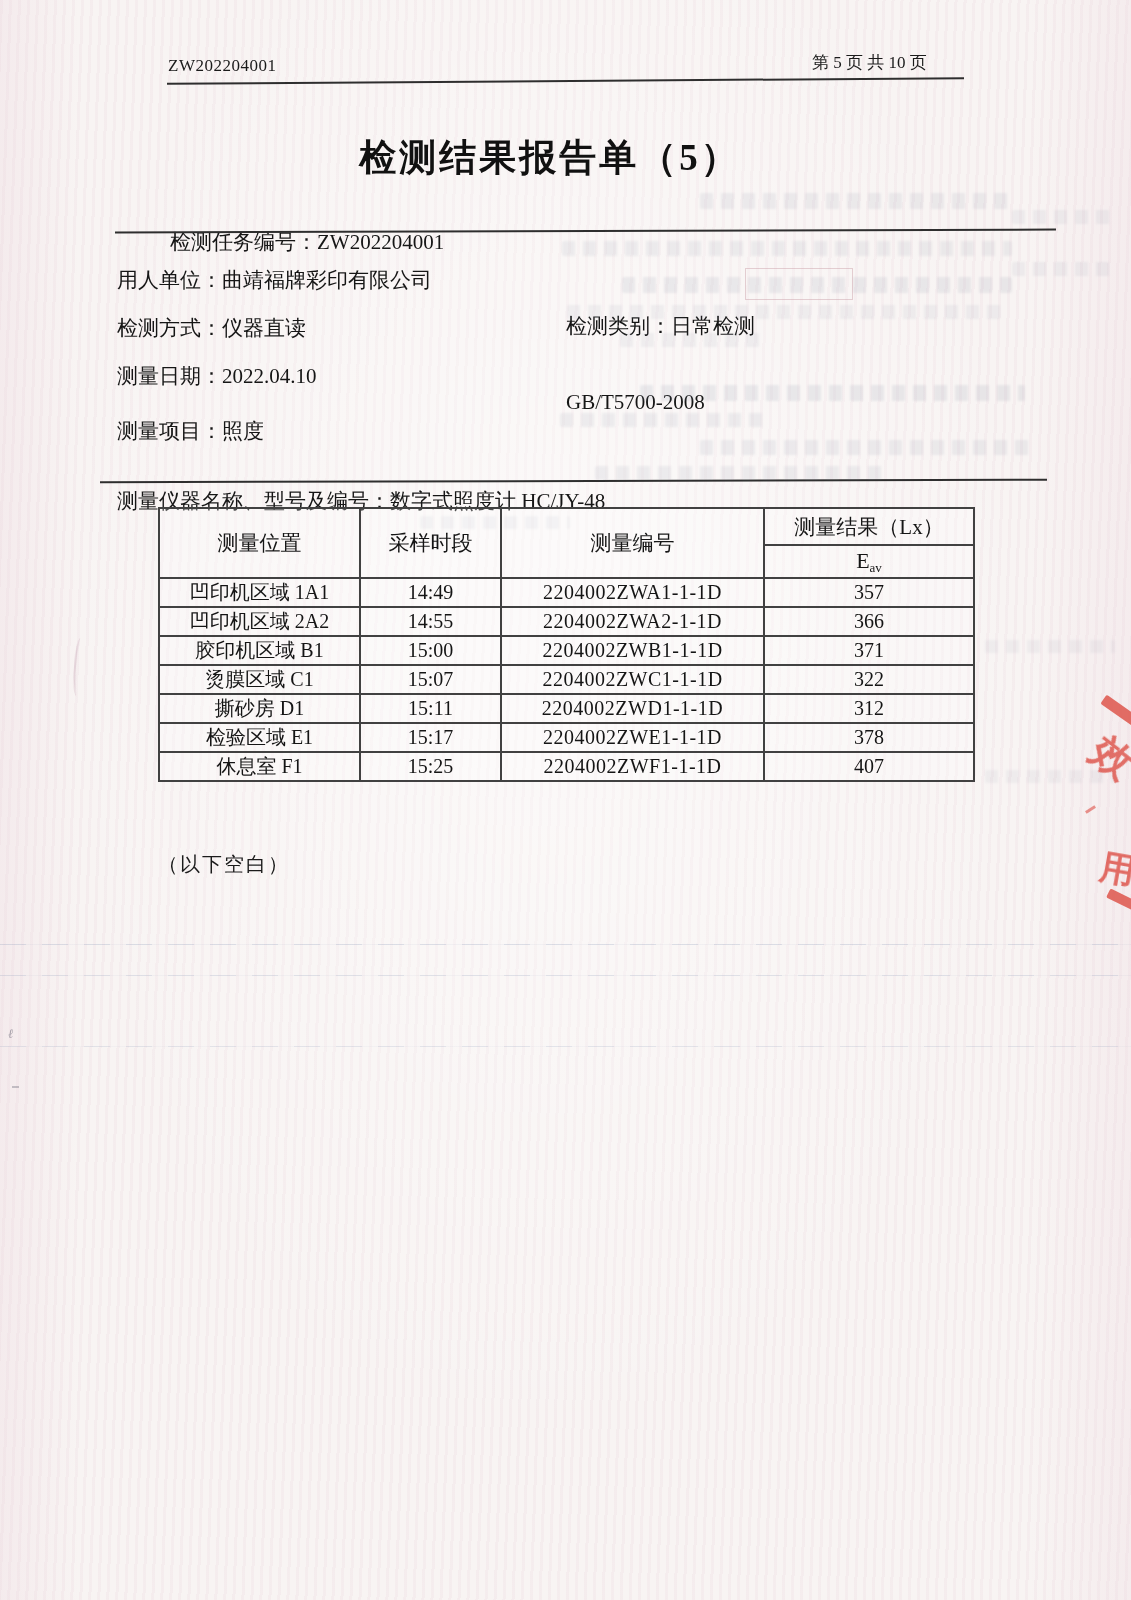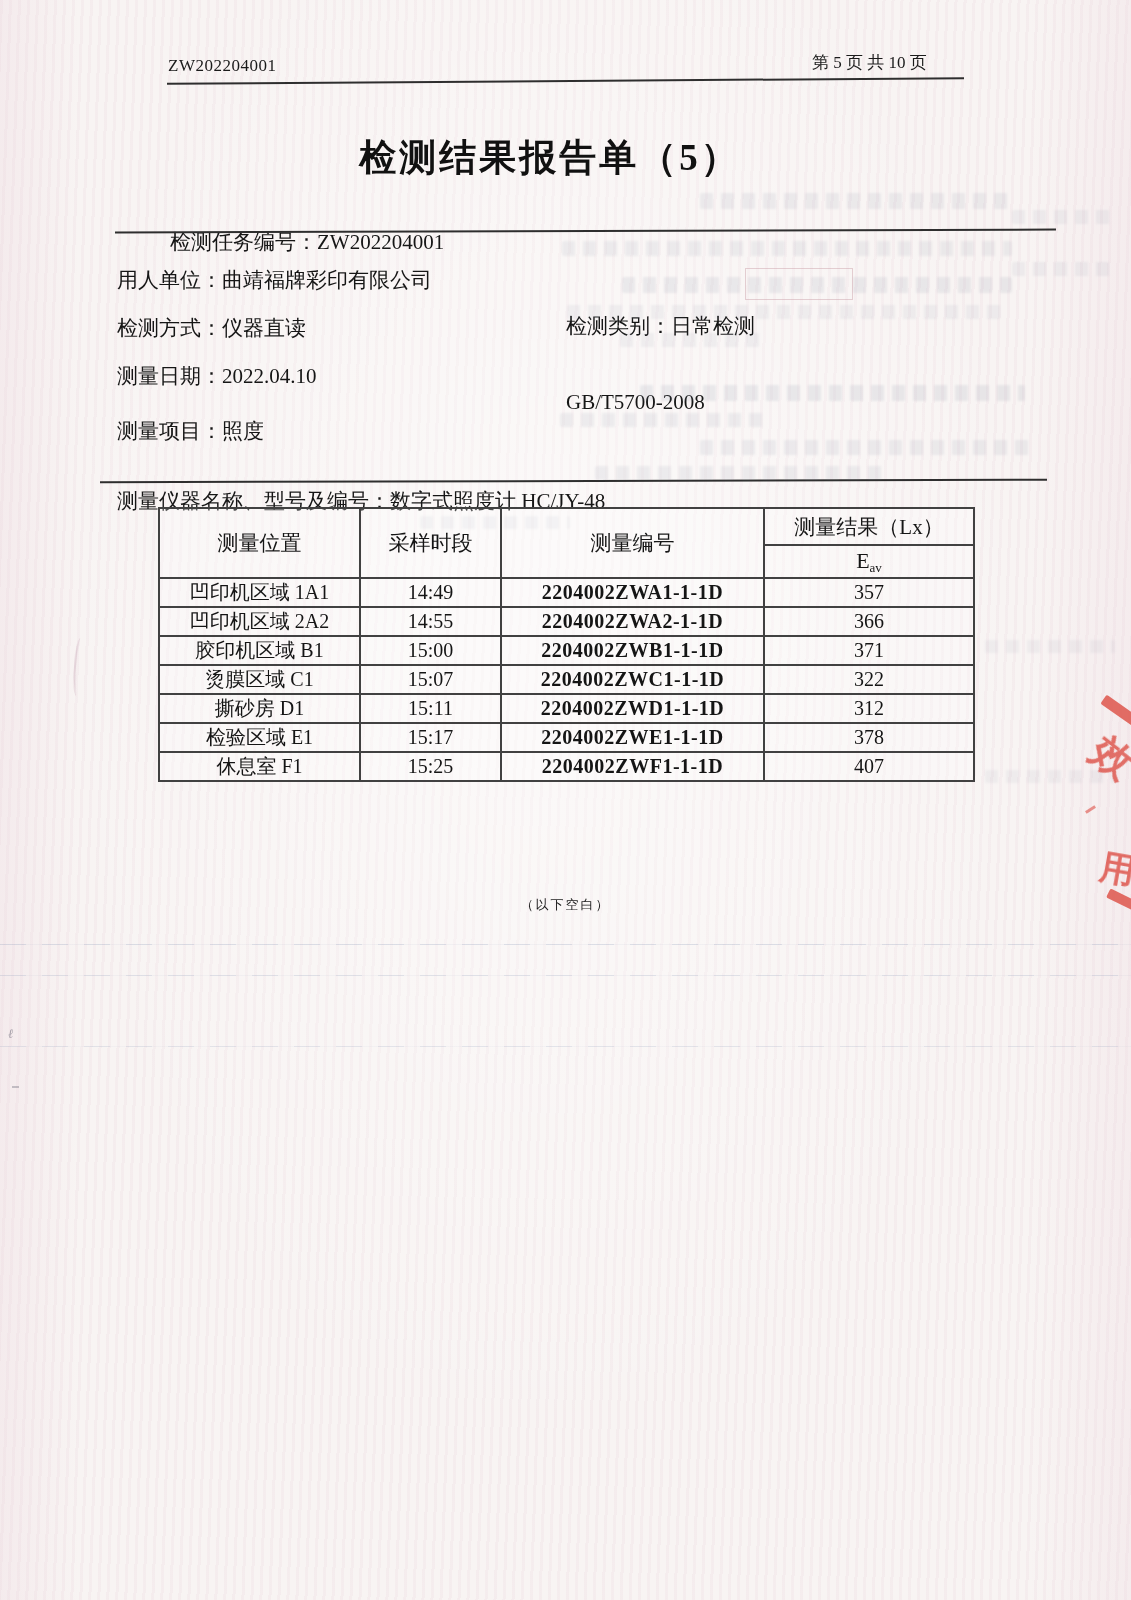--- a/index.html
+++ b/index.html
@@ -50,24 +50,24 @@
   .results { left:158px; top:507px; }
   table { border-collapse:collapse; table-layout:fixed; width:815px; background:rgba(255,255,255,.25); }
   th, td { border:2px solid #414141; text-align:center; vertical-align:middle;
            font-weight:normal; padding:0; color:#151515; }
   th { font-size:21px; }
   td { font-size:20px; }
   tr.hdr-top { height:37px; }
   tr.hdr-sub { height:33px; }
   tr.data { height:22px; }
   .eav-sub { font-size:13px; vertical-align:-4px; }
-  .code-cell { letter-spacing:.5px;font-weight:bold; }
-
-  .blank-note { left:158px; top:896px; width:815px; text-align:center;
-                font-size:13px; letter-spacing:2px; }
+  .code-cell { letter-spacing:.5px; }
+
+  .blank-note { left:158px; top:851px; width:815px; 
+                font-size:20px; letter-spacing:2px; }
 
   
   .ghost { pointer-events:none; filter:blur(1.3px); border-radius:2px;
            background:repeating-linear-gradient(90deg, rgba(120,132,155,.85) 0 13px, rgba(0,0,0,0) 13px 21px); }
   .ghost-box { pointer-events:none; border:1px solid rgba(195,145,155,.4); filter:blur(.6px); }
 
   
   .scanline { left:0; width:1131px; height:1px; pointer-events:none;
               background:repeating-linear-gradient(90deg, rgba(140,155,185,.35) 0 26px, rgba(140,155,185,.1) 26px 42px); }
 

